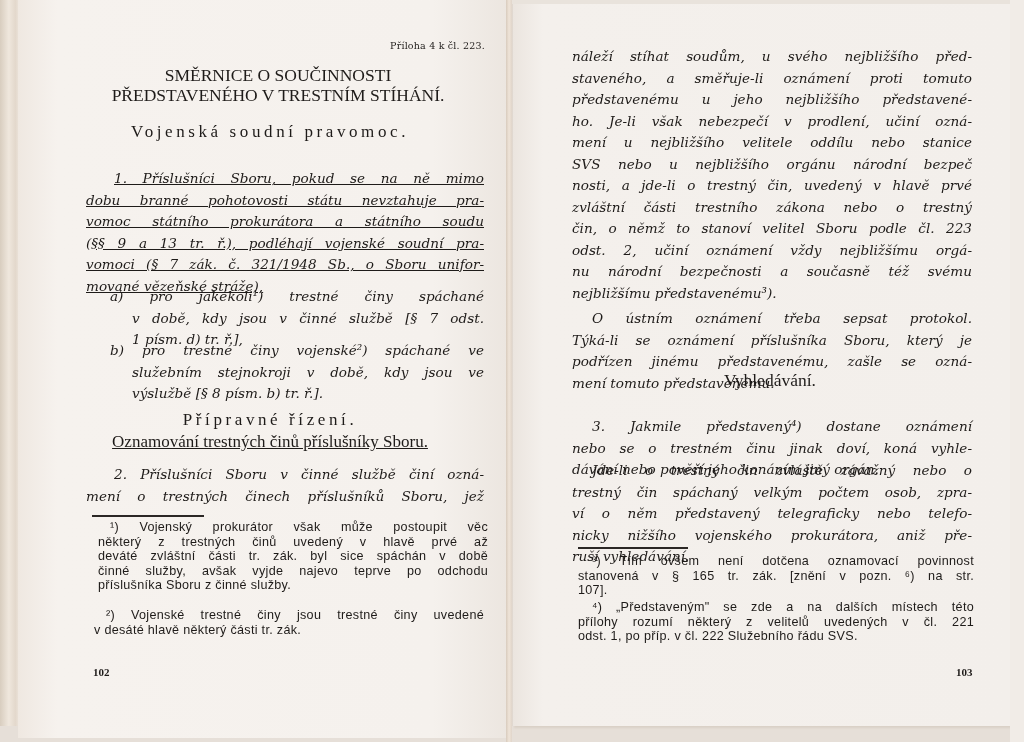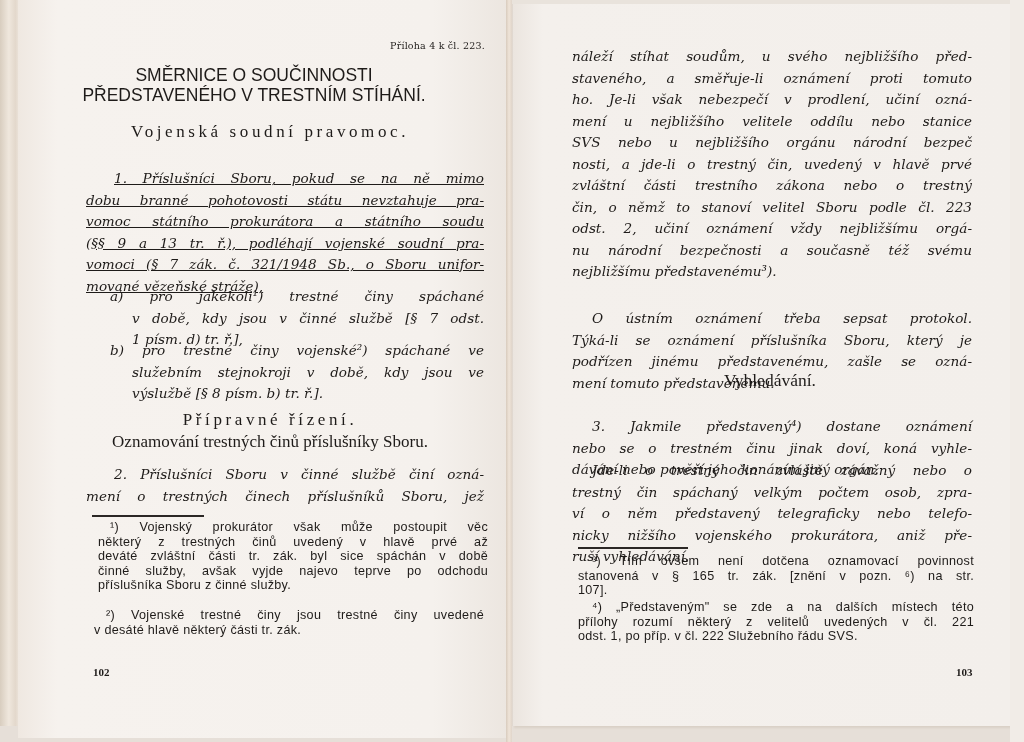--- a/index.html
+++ b/index.html
@@ -39,22 +39,22 @@
   .bottom-strip {
     position: absolute; left: 0; top: 726px; width: 1024px; height: 16px;
     background: #e6dfd8;
   }
 
   .header-ref {
     position: absolute; left: 300px; top: 40px; width: 185px; text-align: right;
     font-family: "DejaVu Serif", serif; font-weight: normal; font-size: 9.5px; letter-spacing: 0.2px;
   }
   .title {
-    position: absolute; left: 44px; width: 420px; text-align: center;
-    font-family: Liberation Sans, sans-serif; font-size: 17.5px; line-height: 19px;
+    position: absolute; left: 68px; width: 420px; text-align: center;
+    font-family: Liberation Serif, serif; font-size: 17.5px; line-height: 19px;
   }
   .title.t1 { top: 66px; }
   .title.t2 { top: 86px; }
   .spaced {
     position: absolute; left: 60px; width: 420px; text-align: center;
     font-family: "Liberation Serif", serif; font-size: 17px; letter-spacing: 3.6px;
   }
   .subhead {
     position: absolute; left: 60px; width: 420px; text-align: center;
     font-family: "Liberation Serif", serif; font-size: 17px;
@@ -116,21 +116,21 @@
   <span class="line last" style="padding-left:22px;">1 písm. d) tr. ř.],</span>
 </div>
 
 <div class="body-text" style="left:110px; top:340px; width:374px;">
   <span class="line">b) pro trestné činy vojenské²) spáchané ve</span>
   <span class="line" style="padding-left:22px;">služebním stejnokroji v době, kdy jsou ve</span>
   <span class="line last" style="padding-left:22px;">výslužbě [§ 8 písm. b) tr. ř.].</span>
 </div>
 
 <div class="spaced" style="top:410px;">Přípravné řízení.</div>
-<div class="subhead" style="top:432px;">Oznamování trestných činů příslušníky Sboru.</div>
+<div class="subhead" style="top:432px;text-decoration:underline;">Oznamování trestných činů příslušníky Sboru.</div>
 
 <div class="body-text" style="left:86px; top:464px; width:398px;">
   <span class="line" style="padding-left:28px;">2. Příslušníci Sboru v činné službě činí ozná-</span>
   <span class="line">mení o trestných činech příslušníků Sboru, jež</span>
 </div>
 
 <div class="fn-rule" style="left:92px; top:515px; width:112px;"></div>
 
 <div class="footnote" style="left:98px; top:520px; width:390px;">
   <span class="line" style="padding-left:12px;">¹) Vojenský prokurátor však může postoupit věc</span>
@@ -142,20 +142,21 @@
 <div class="footnote" style="left:94px; top:608px; width:390px;">
   <span class="line" style="padding-left:12px;">²) Vojenské trestné činy jsou trestné činy uvedené</span>
   <span class="line last">v desáté hlavě některý části tr. zák.</span>
 </div>
 
 <div class="page-num" style="left:93px; top:666px;">102</div>
 
 <div class="body-text" style="left:572px; top:46px; width:400px;">
   <span class="line">náleží stíhat soudům, u svého nejbližšího před-</span>
   <span class="line">staveného, a směřuje-li oznámení proti tomuto</span>
+  <span class="line">představenému u jeho nejbližšího představené-</span>
   <span class="line">ho. Je-li však nebezpečí v prodlení, učiní ozná-</span>
   <span class="line">mení u nejbližšího velitele oddílu nebo stanice</span>
   <span class="line">SVS nebo u nejbližšího orgánu národní bezpeč</span>
   <span class="line">nosti, a jde-li o trestný čin, uvedený v hlavě prvé</span>
   <span class="line">zvláštní části trestního zákona nebo o trestný</span>
   <span class="line">čin, o němž to stanoví velitel Sboru podle čl. 223</span>
   <span class="line">odst. 2, učiní oznámení vždy nejbližšímu orgá-</span>
   <span class="line">nu národní bezpečnosti a současně též svému</span>
   <span class="line last">nejbližšímu představenému³).</span>
 </div>

